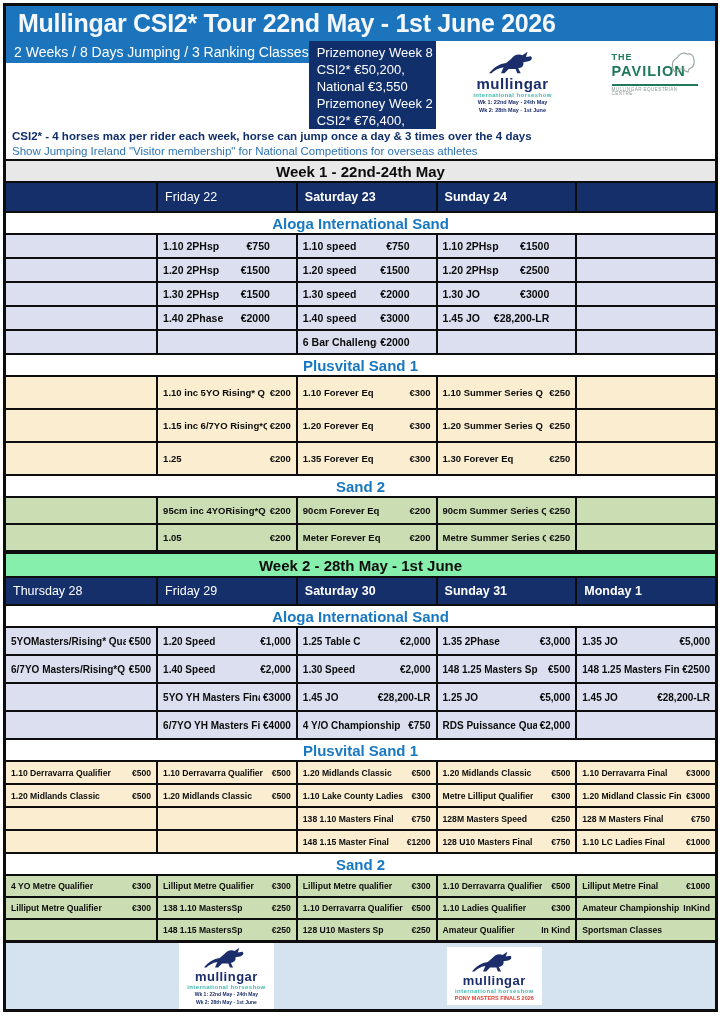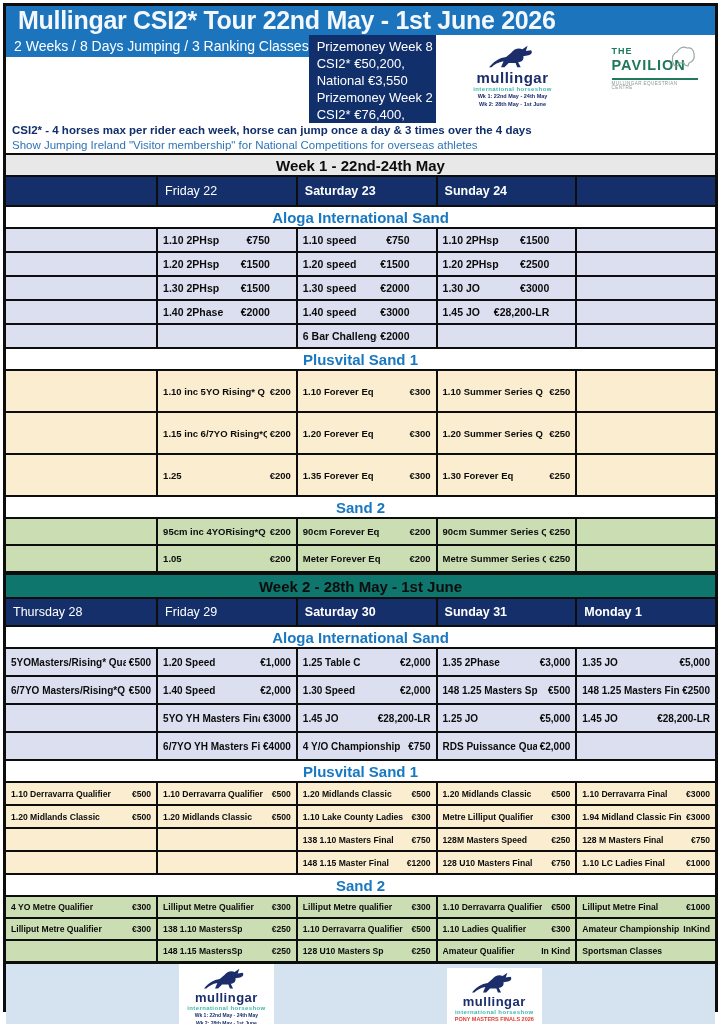--- a/index.html
+++ b/index.html
@@ -25,40 +25,40 @@
   .pav-horse{position:absolute;right:0;top:0;}
   .pav-name{color:#20795a;font-size:14.5px;font-weight:700;letter-spacing:1px;border-bottom:2px solid #20795a;padding-bottom:5px;margin-top:2px;}
   .pav-sub{color:#8a9a92;font-size:4.6px;letter-spacing:.4px;margin-top:2px;}
   .notes{height:32px;background:#fff;padding-left:6px;box-sizing:border-box;}
   .note1{color:#102f6b;font-weight:700;font-size:11.5px;line-height:15px;}
   .note2{color:#2e74b5;font-size:11.5px;line-height:15px;}
 
   
   .weekband{height:24px;background:#e8e8e8;border-top:2px solid #0d0d0d;border-bottom:2px solid #0d0d0d;display:flex;align-items:center;justify-content:center;box-sizing:border-box;}
   .weekband span{font-size:15px;font-weight:800;color:#0c0c0c;}
-  .weekband.w2b{background:#0f766e;height:26px;justify-content:center;}
+  .weekband.w2b{background:#86efac;height:26px;justify-content:center;}
   .grid5{display:grid;grid-template-columns:1.09fr 1fr 1fr 1fr 1fr;gap:0 2px;background:#0d0d0d;}
   .dayrow{border-bottom:2px solid #0d0d0d;box-sizing:border-box;}
   .dayrow.d1{height:30px;}
   .dayrow.d2{height:28px;}
   .daycell{background:#152f6b;color:#fff;display:flex;align-items:center;padding-left:7px;font-size:12.5px;font-weight:700;}
   .w1 .dayrow .daycell:nth-child(2){font-weight:400;}
   .w2 .dayrow .daycell:nth-child(1),.w2 .dayrow .daycell:nth-child(2){font-weight:400;}
   .secband{background:#fff;display:flex;align-items:center;justify-content:center;border-bottom:2px solid #0d0d0d;box-sizing:border-box;height:22px;}
   .secband span{color:#1878c2;font-size:15px;font-weight:800;}
   .trow{border-bottom:2px solid #0d0d0d;box-sizing:border-box;}
   .cell{display:flex;align-items:center;justify-content:space-between;padding:0 5px;overflow:hidden;font-weight:700;color:#0c0c0c;}
   .cname{white-space:nowrap;overflow:hidden;}
   .cprice{white-space:nowrap;margin-left:3px;}
   .lavender{background:#dbdff0;}
   .cream{background:#fbeed0;}
   .green{background:#cbddb2;}
   .w1 .s0 .trow{height:24px;} .w1 .s0 .cell{font-size:10.5px;}
   .w1 .s0 .cell{padding-right:26px;}
-  .w1 .s1 .trow{height:42px;text-align:right;} .w1 .s1 .cell{font-size:9.5px;}
+  .w1 .s1 .trow{height:33px;text-align:right;} .w1 .s1 .cell{font-size:9.5px;}
   .w1 .s2 .trow{height:27px;} .w1 .s2 .cell{font-size:9.5px;}
   .w2 .s0 .trow{height:28px;} .w2 .s0 .cell{font-size:10px;}
   .w2 .s1 .trow{height:23px;} .w2 .s1 .cell{font-size:8.6px;}
   .w2 .s2 .trow{height:22px;} .w2 .s2 .cell{font-size:8.6px;}
 
   
   .footer{flex:1;background:#d5e3f1;border-top:1px solid #0d0d0d;display:flex;align-items:center;justify-content:space-evenly;}
   .fcard{background:#fff;padding:4px 8px;text-align:center;line-height:1;}
   .fcard .mul-name{font-size:13px;}
   .fcard .mul-lines{font-size:5px;}
@@ -432,21 +432,21 @@
               </div>
               <div class="cell cream">
                 <span class="cname">1.10 Lake County Ladies</span>
                 <span class="cprice">€300</span>
               </div>
               <div class="cell cream">
                 <span class="cname">Metre Lilliput Qualifier</span>
                 <span class="cprice">€300</span>
               </div>
               <div class="cell cream">
-                <span class="cname">1.94 Midland Classic Fin</span>
+                <span class="cname">1.20 Midland Classic Fin</span>
                 <span class="cprice">€3000</span>
               </div>
             </div>
             <div class="grid5 trow">
               <div class="cell cream"></div>
               <div class="cell cream"></div>
               <div class="cell cream">
                 <span class="cname">138 1.10 Masters Final</span>
                 <span class="cprice">€750</span>
               </div>

